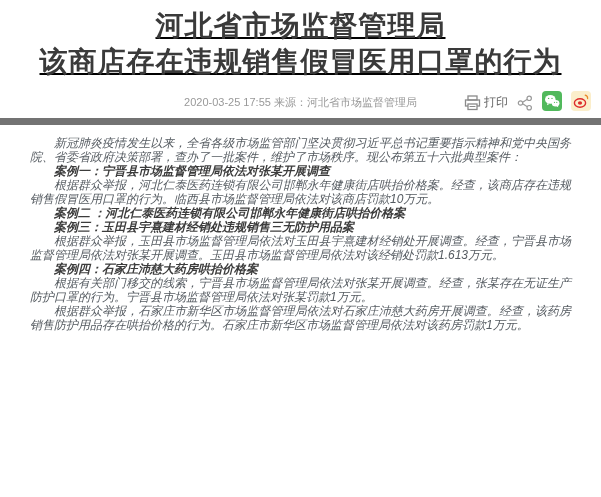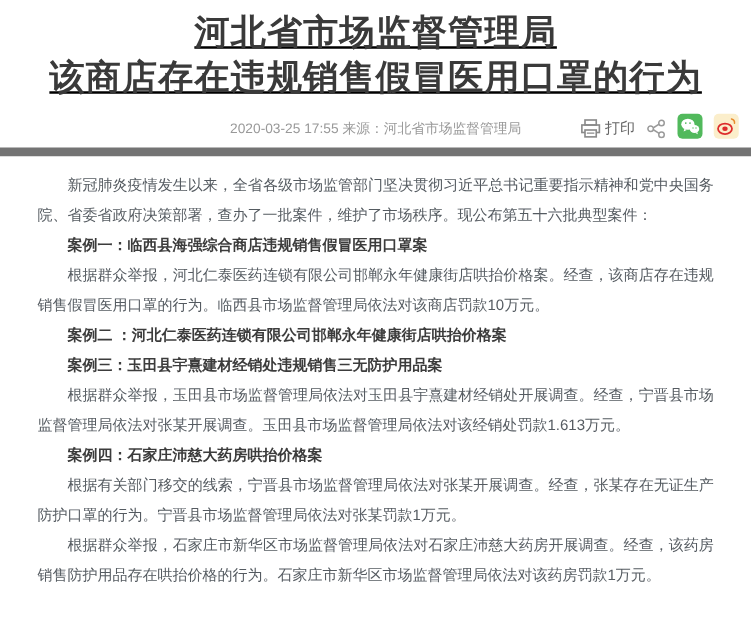--- a/index.html
+++ b/index.html
@@ -15,22 +15,22 @@
   .meta-text{position:absolute;left:0;right:0;top:7px;text-align:center;
              font-size:11px;color:#999999;}
   .actions{position:absolute;right:10px;top:3px;display:flex;align-items:flex-end;gap:9px;}
   .act-btn{display:flex;align-items:center;gap:3px;cursor:pointer;background:none;border:none;padding:0;}
   .print-label{font-size:12px;color:#666;}
   .sq-icon{width:20px;height:20px;border-radius:4px;display:flex;
            align-items:center;justify-content:center;cursor:pointer;}
 
   
   .article{padding:11px 30px 0;}
-  .article p,.article h3{margin:0;font-size:12px;line-height:24px;
-        text-indent:2em;text-align:justify;}
+  .article p,.article h3{margin:0;font-size:12px;line-height:14px;
+        text-indent:2em;text-align:justify;font-style:italic;}
   .article p{color:#555b61;font-weight:normal;}
   .article h3{color:#3c3c3c;font-weight:bold;}
 </style>
 </head>
 <body>
 
 <div class="page">
 
   <div class="header">
     <h1 class="title"><span>河北省市场监督管理局</span><br><span>该商店存在违规销售假冒医用口罩的行为</span></h1>
@@ -87,21 +87,21 @@
             </svg>
           </span>
         </div>
       </div>
     </div>
   </div>
 
   <div class="article">
     <p>新冠肺炎疫情发生以来，全省各级市场监管部门坚决贯彻习近平总书记重要指示精神和党中央国务院、省委省政府决策部署，查办了一批案件，维护了市场秩序。现公布第五十六批典型案件：</p>
 
-    <h3>案例一：临西县海强综合商店违规销售假冒医用口罩案</h3>
+    <h3>案例一：宁晋县市场监督管理局依法对张某开展调查</h3>
     <p>根据群众举报，河北仁泰医药连锁有限公司邯郸永年健康街店哄抬价格案。经查，该商店存在违规销售假冒医用口罩的行为。临西县市场监督管理局依法对该商店罚款10万元。</p>
 
     <h3>案例二 ：河北仁泰医药连锁有限公司邯郸永年健康街店哄抬价格案</h3>
 
     <h3>案例三：玉田县宇熹建材经销处违规销售三无防护用品案</h3>
     <p>根据群众举报，玉田县市场监督管理局依法对玉田县宇熹建材经销处开展调查。经查，宁晋县市场监督管理局依法对张某开展调查。玉田县市场监督管理局依法对该经销处罚款1.613万元。</p>
 
     <h3>案例四：石家庄沛慈大药房哄抬价格案</h3>
     <p>根据有关部门移交的线索，宁晋县市场监督管理局依法对张某开展调查。经查，张某存在无证生产防护口罩的行为。宁晋县市场监督管理局依法对张某罚款1万元。</p>
 

